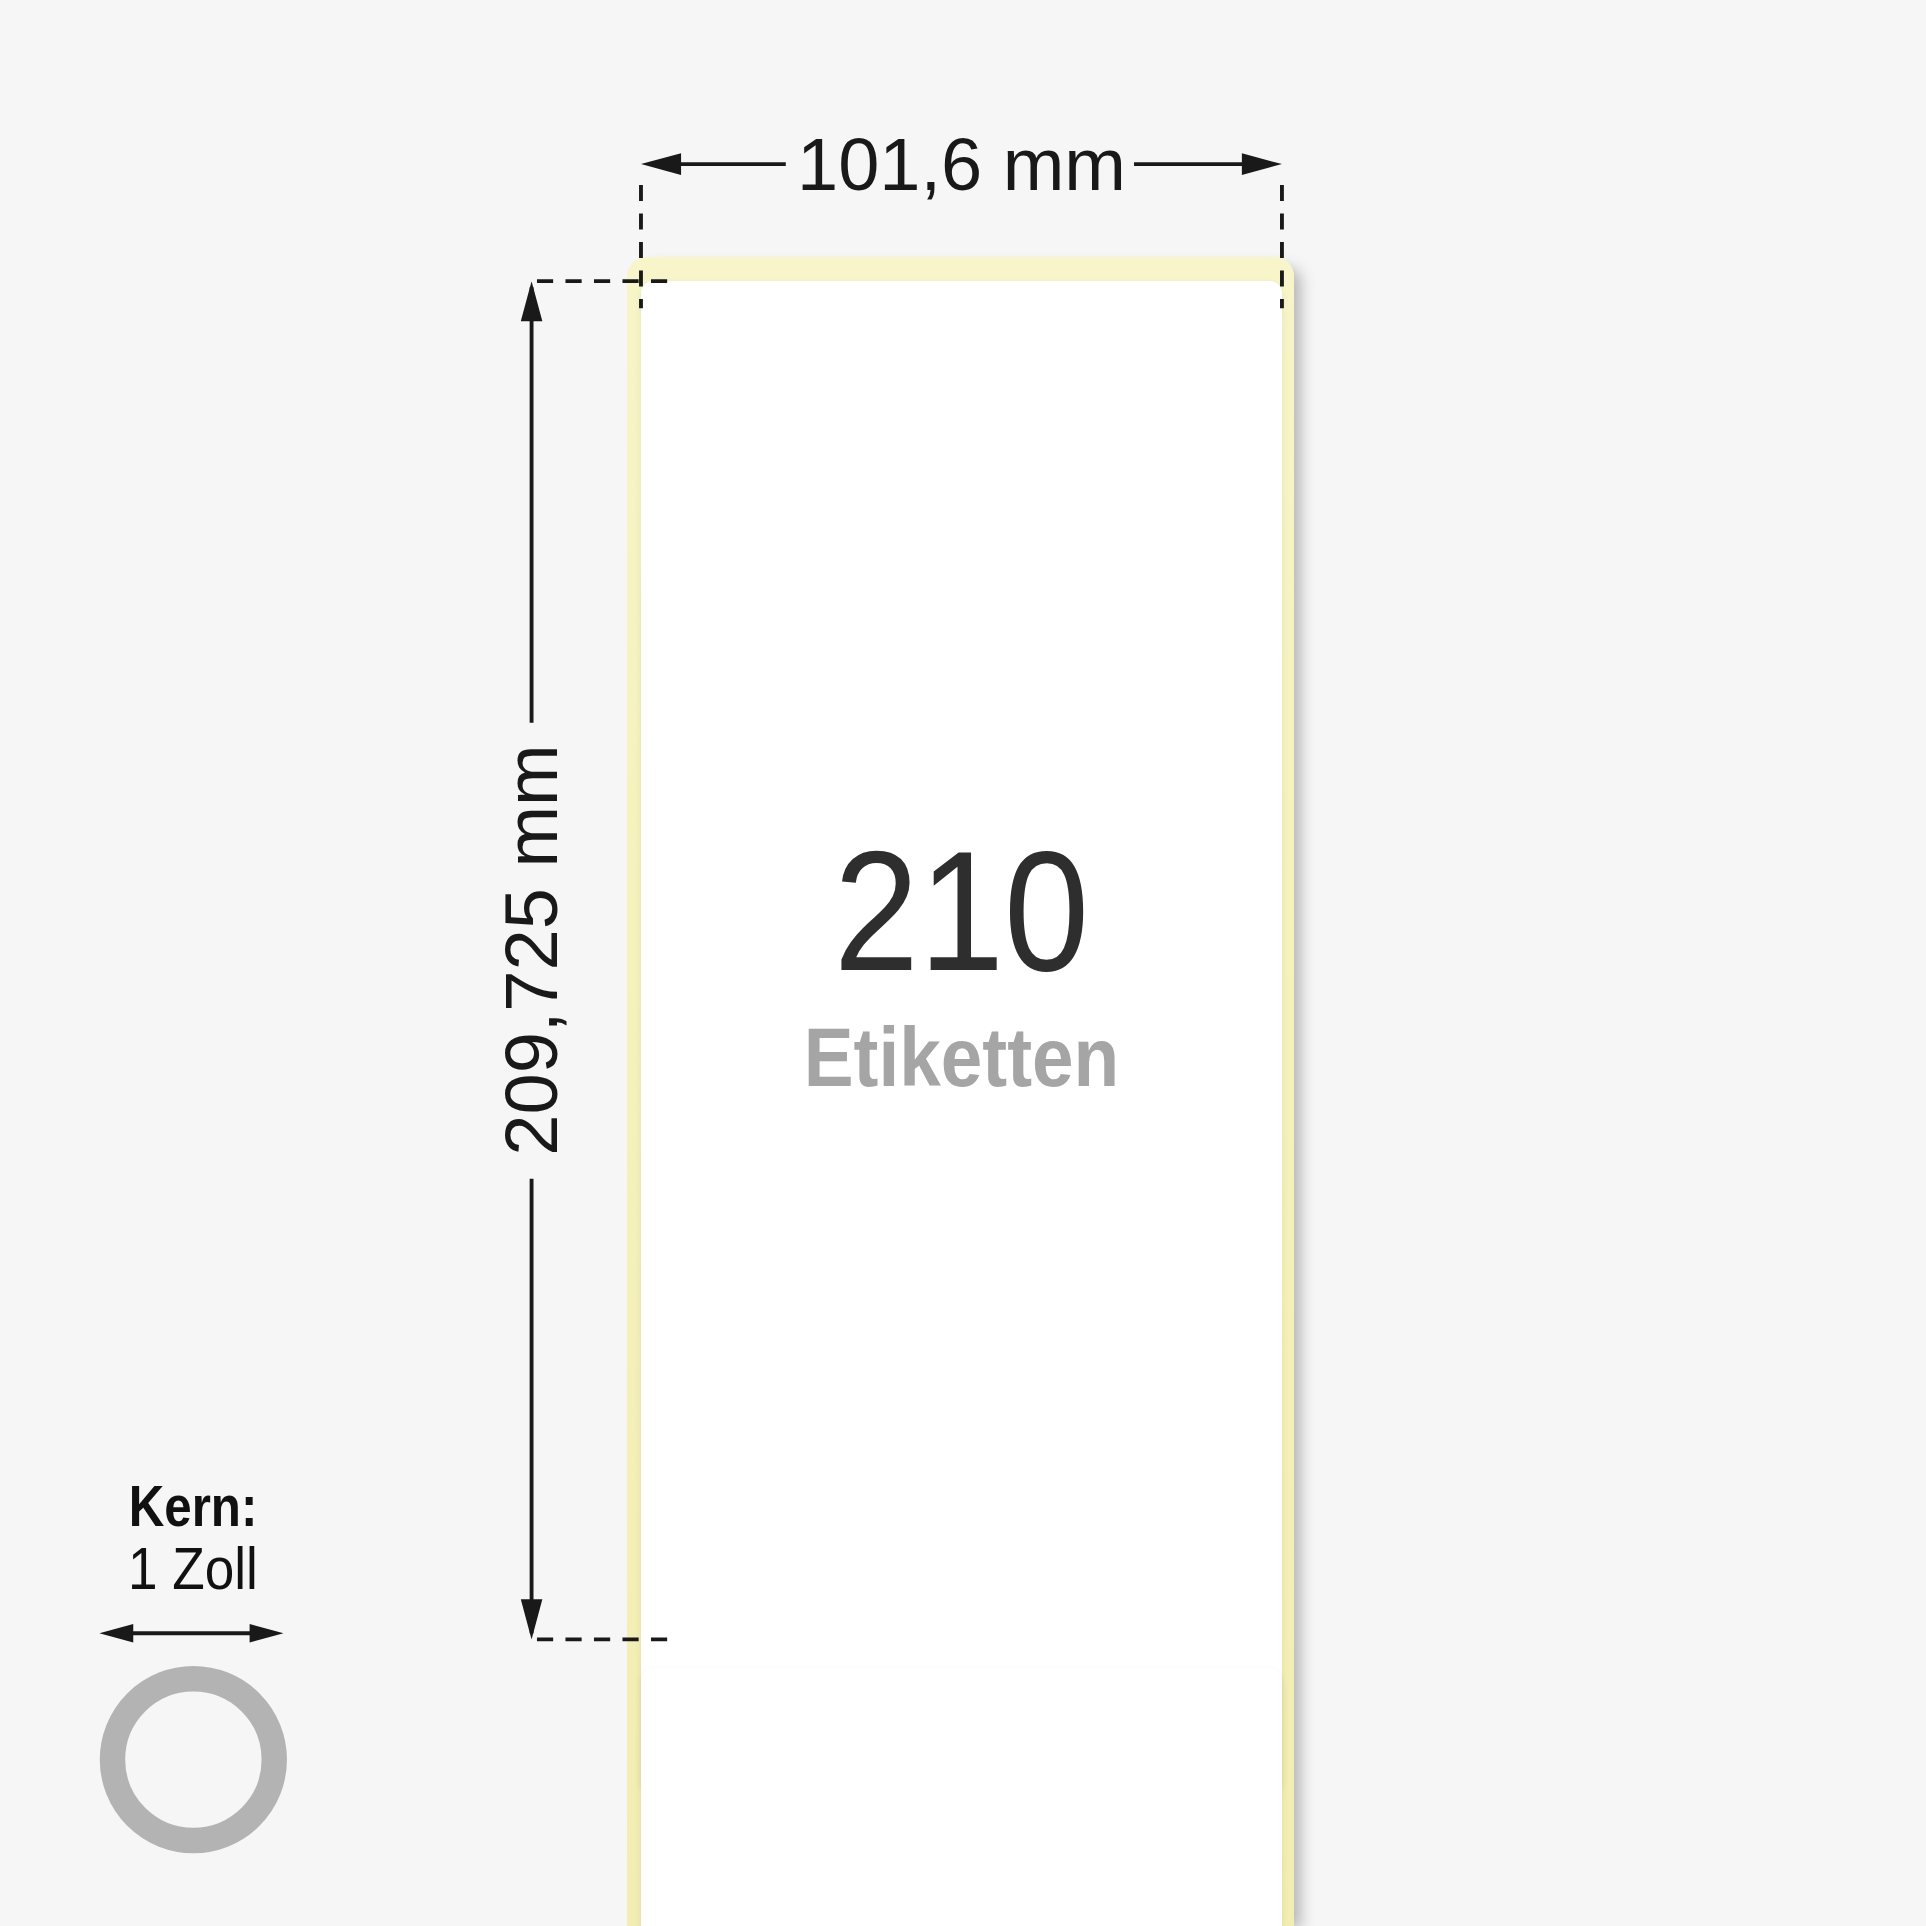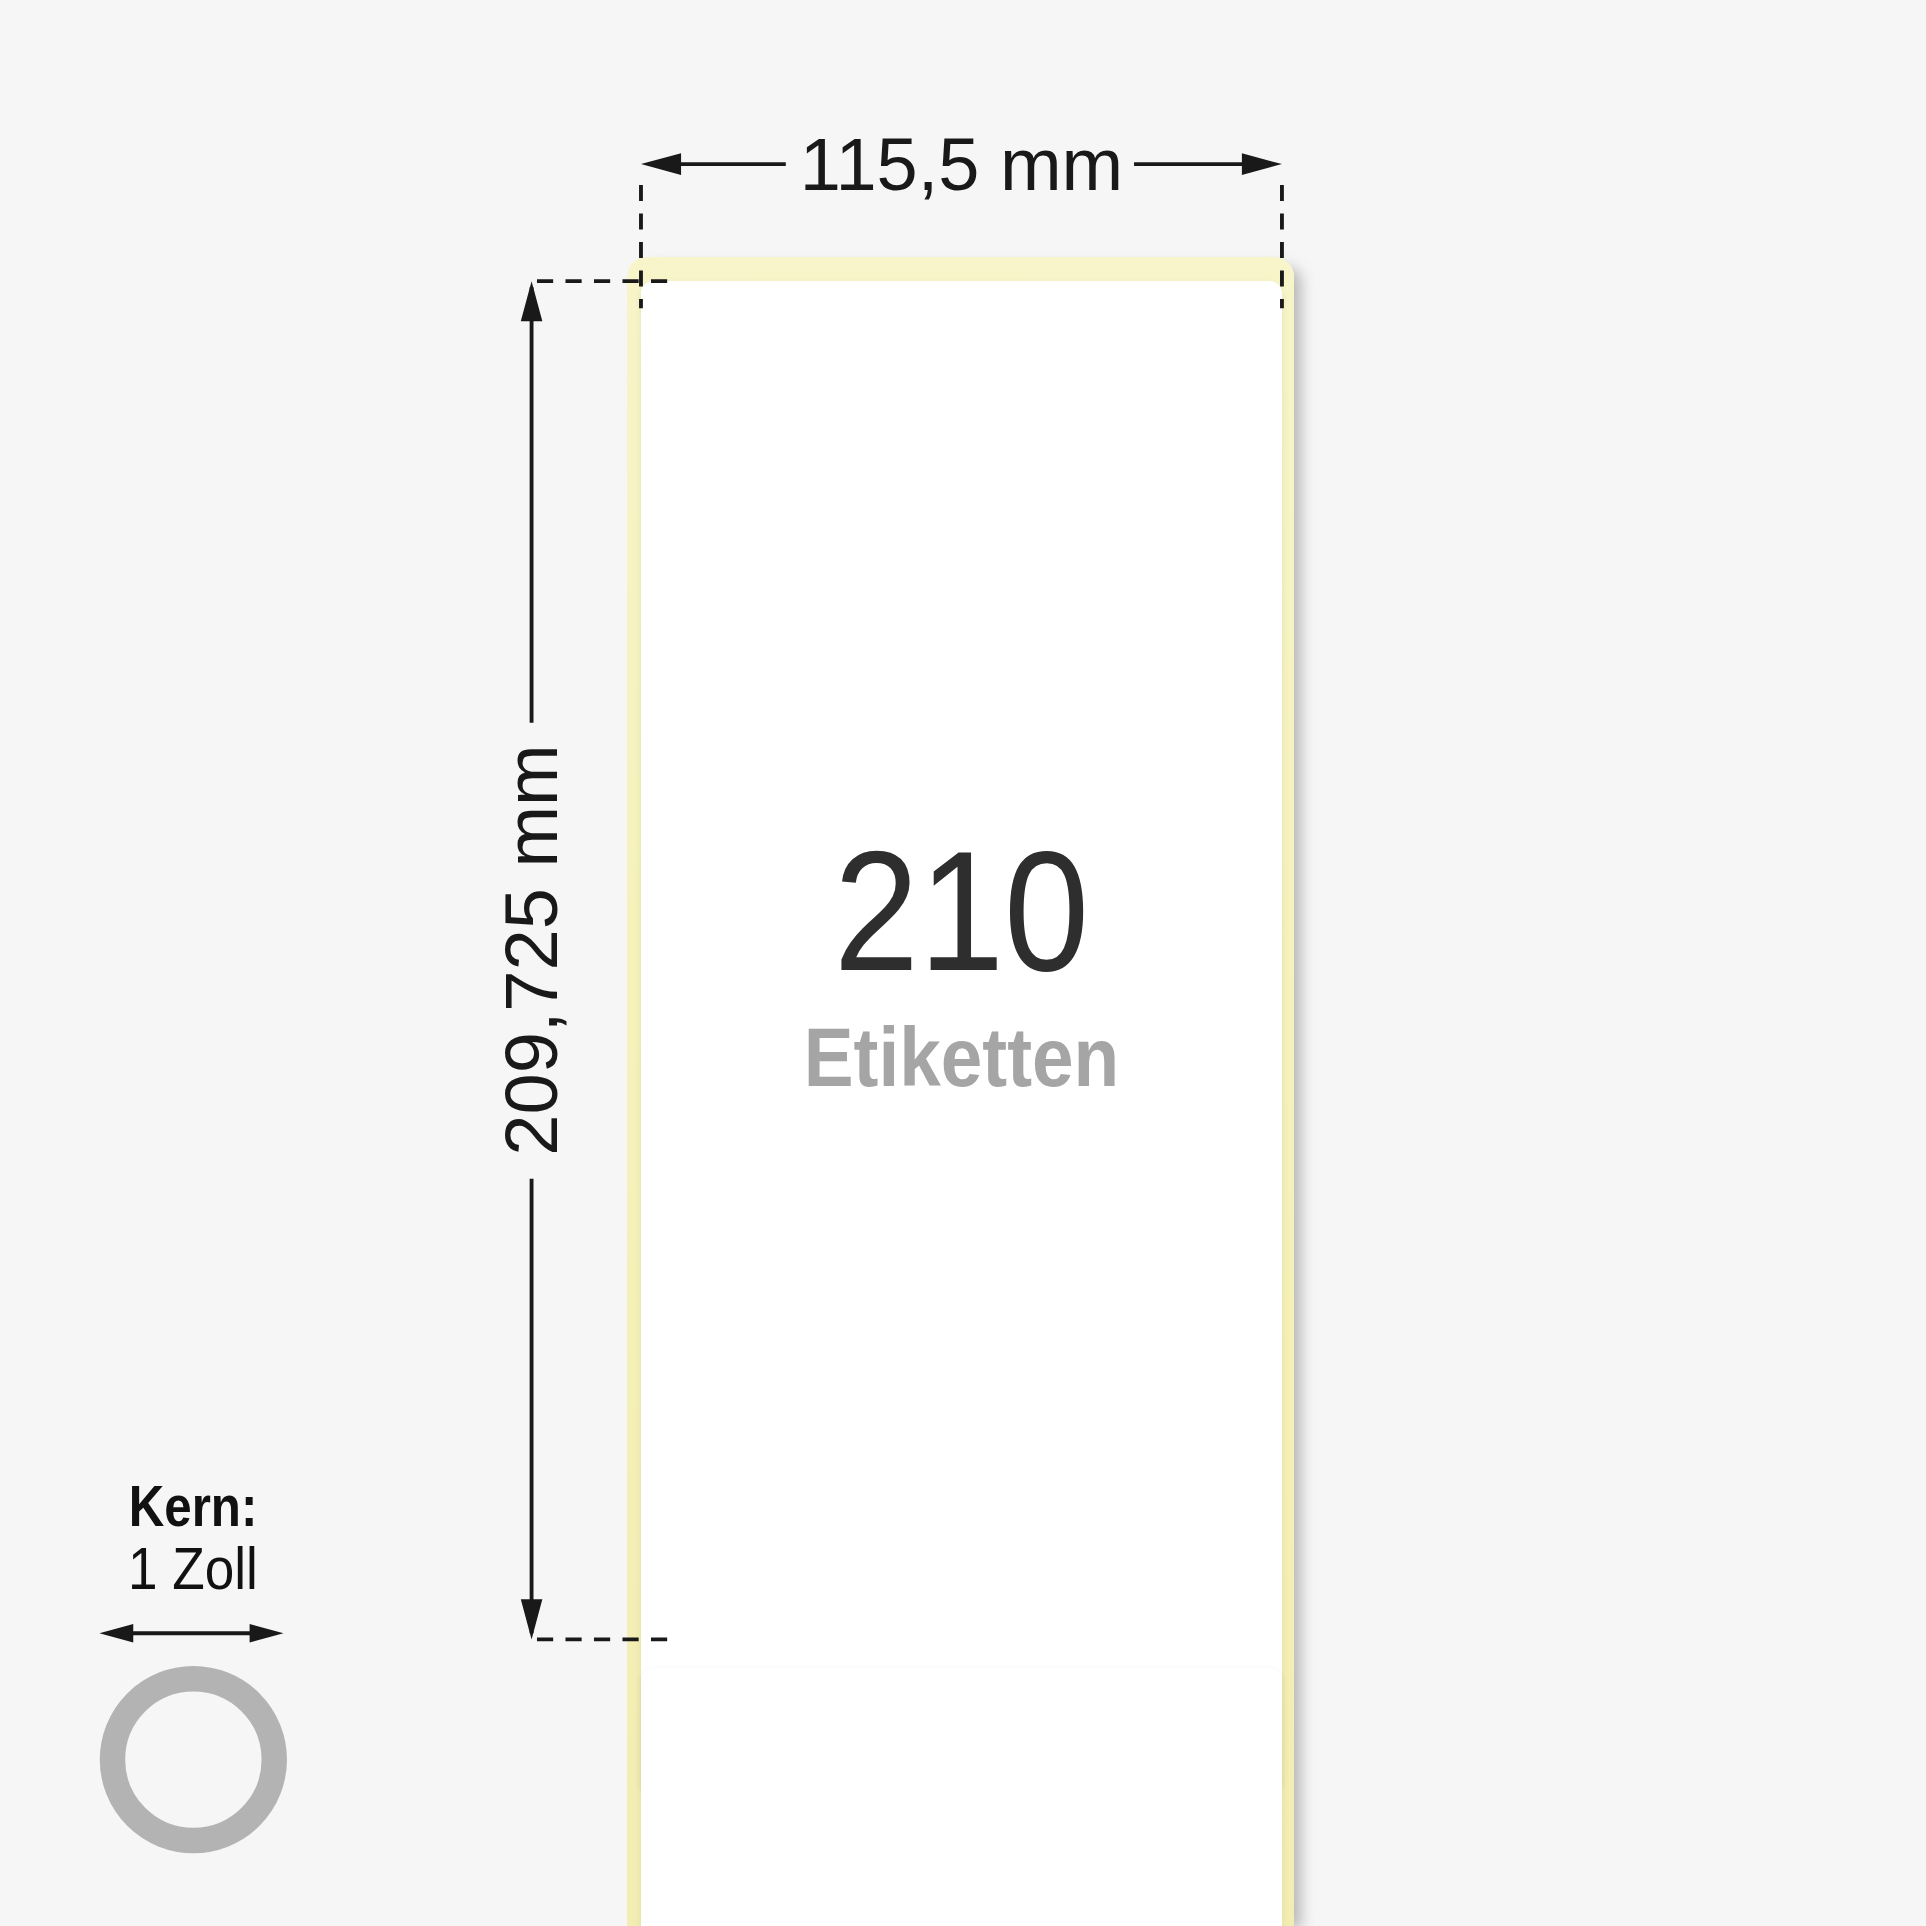--- a/index.html
+++ b/index.html
@@ -157,21 +157,21 @@
     <polygon points="690,365 676,417 704,417" fill="#191919"></polygon>
     <polygon points="690,2128 676,2076 704,2076" fill="#191919"></polygon>
 
     <line x1="150" y1="2120" x2="348" y2="2120" stroke="#191919" stroke-width="5"></line>
     <polygon points="129,2120 173,2108 173,2132" fill="#191919"></polygon>
     <polygon points="368,2120 324,2108 324,2132" fill="#191919"></polygon>
 
     <circle cx="251" cy="2284" r="105" fill="none" stroke="#b3b3b3" stroke-width="33"></circle>
   </svg>
 
-  <div class="dim-text dim-width">115,5 mm</div>
+  <div class="dim-text dim-width">101,6 mm</div>
 
   <div class="dim-text dim-height">209,725 mm</div>
 
   <div class="core-block-text core-title">Kern:</div>
 
   <div class="core-block-text core-value">1 Zoll</div>
 
 </div>
 
 

